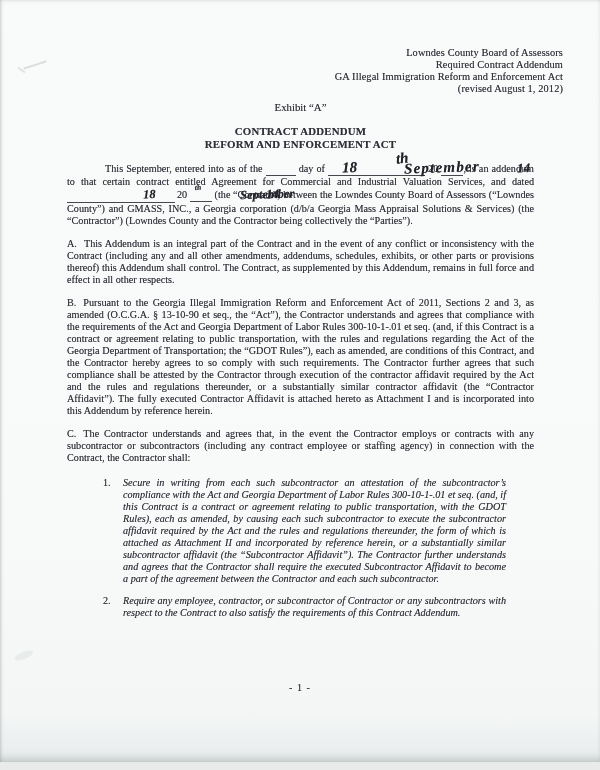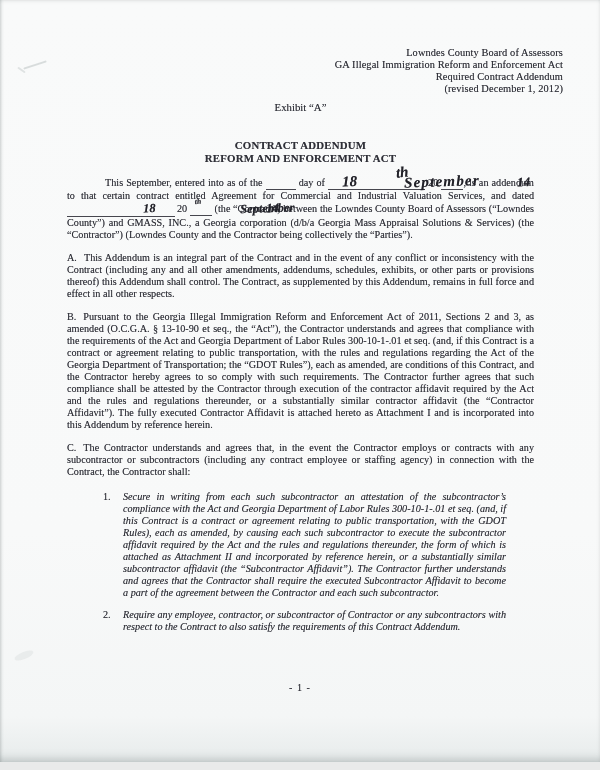--- a/index.html
+++ b/index.html
@@ -19,21 +19,21 @@
   }
   .scan *{box-sizing:border-box;}
   
   .scratch1{position:absolute;left:23px;top:64px;width:24px;height:2px;background:#ccd1d1;border-radius:2px;transform:rotate(-18deg);opacity:.75;}
   .scratch2{position:absolute;left:17px;top:69px;width:9px;height:2px;background:#d4d8d8;border-radius:2px;transform:rotate(35deg);opacity:.7;}
   .smudge{position:absolute;left:14px;top:652px;width:20px;height:7px;background:#e6e9e9;border-radius:50%;transform:rotate(-22deg);opacity:.8;}
 
   .header{position:absolute;top:47px;right:37px;text-align:right;font-size:10.4px;line-height:12px;letter-spacing:.1px;}
   .content{position:absolute;top:101px;left:67px;width:467px;font-size:10.2px;line-height:12px;}
   .exhibit{text-align:center;font-weight:400;font-size:10.8px;}
-  .title{margin-top:26px;text-align:center;font-weight:700;font-size:10.8px;line-height:12.6px;letter-spacing:.2px;}
+  .title{margin-top:12px;text-align:center;font-weight:700;font-size:10.8px;line-height:12.6px;letter-spacing:.2px;}
   p.para{margin:11px 0 0 0;text-align:justify;}
   p.indent{text-indent:38px;}
   .plabel{margin-right:7px;}
   .gap-b{margin-top:10px;}
   .gap-c{margin-top:9px;}
   .list{margin-top:13px;}
   .li{display:flex;margin:0 28px 10px 36px;}
   .li-num{flex:none;width:20px;}
   .li-text{flex:1;text-align:justify;font-style:italic;}
   .pageno{position:absolute;top:682px;left:0;right:0;text-align:center;font-size:10.2px;letter-spacing:1px;}
@@ -63,23 +63,23 @@
 <body>
 
 <div class="scan">
 
   <div class="scratch1"></div>
   <div class="scratch2"></div>
   <div class="smudge"></div>
 
   <div class="header">
     <div>Lowndes County Board of Assessors</div>
+    <div>Required Contract Addendum</div>
     <div>GA Illegal Immigration Reform and Enforcement Act</div>
-    <div>Required Contract Addendum</div>
-    <div>(revised December 1, 2012)</div>
+    <div>(revised August 1, 2012)</div>
   </div>
 
   <div class="content">
 
     <div class="exhibit">Exhibit “A”</div>
 
     <div class="title">
       <div>CONTRACT ADDENDUM</div>
       <div>REFORM AND ENFORCEMENT ACT</div>
     </div>

